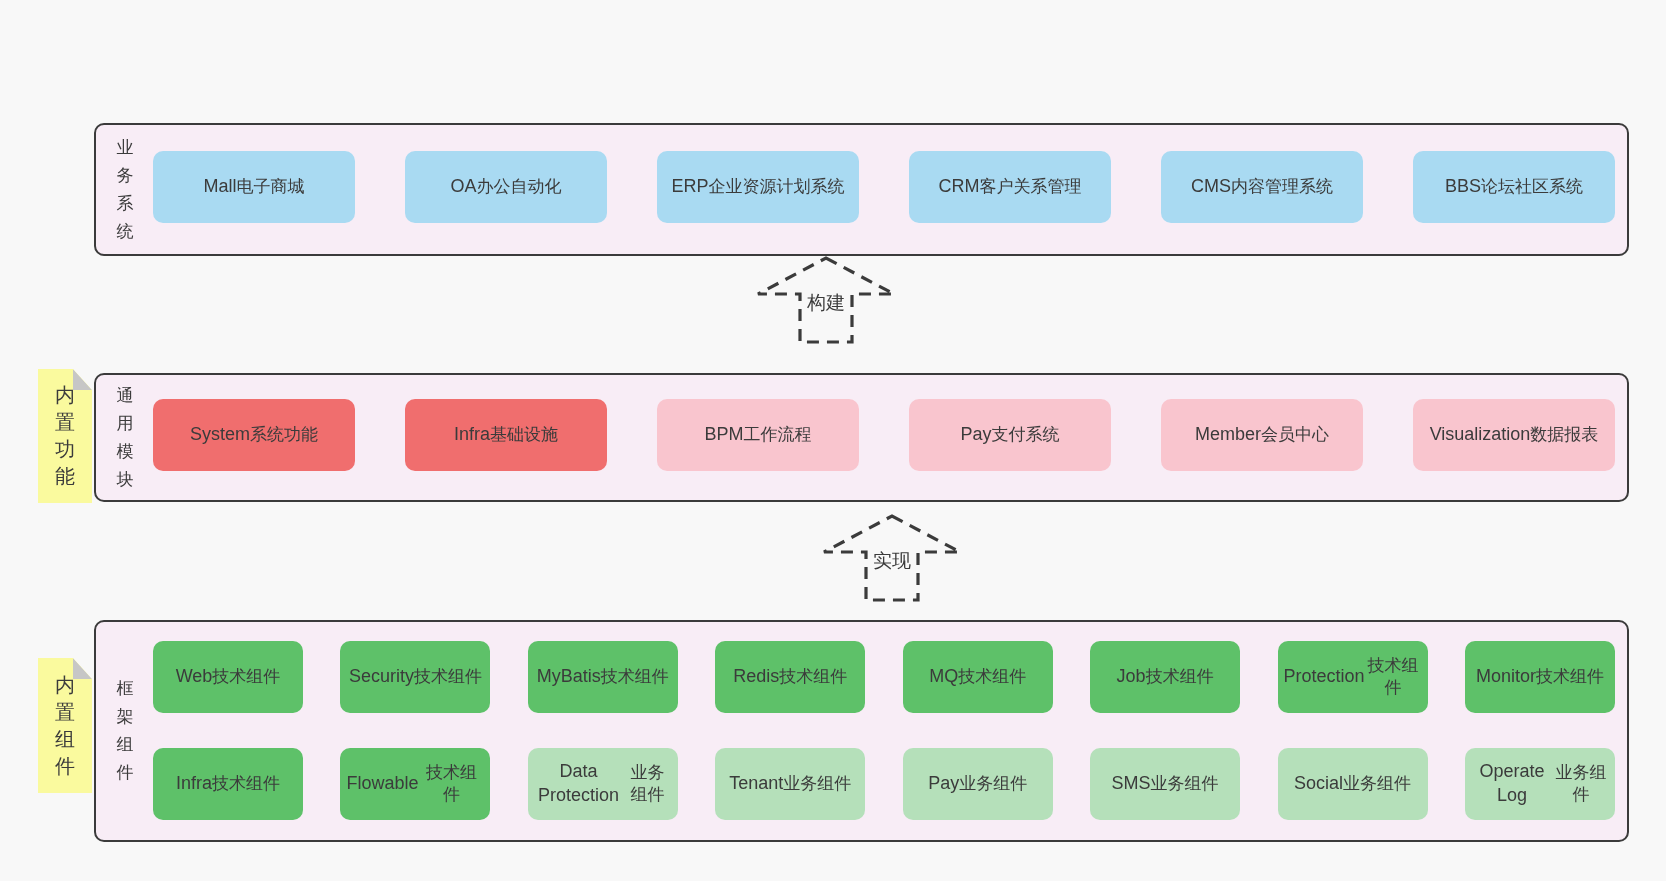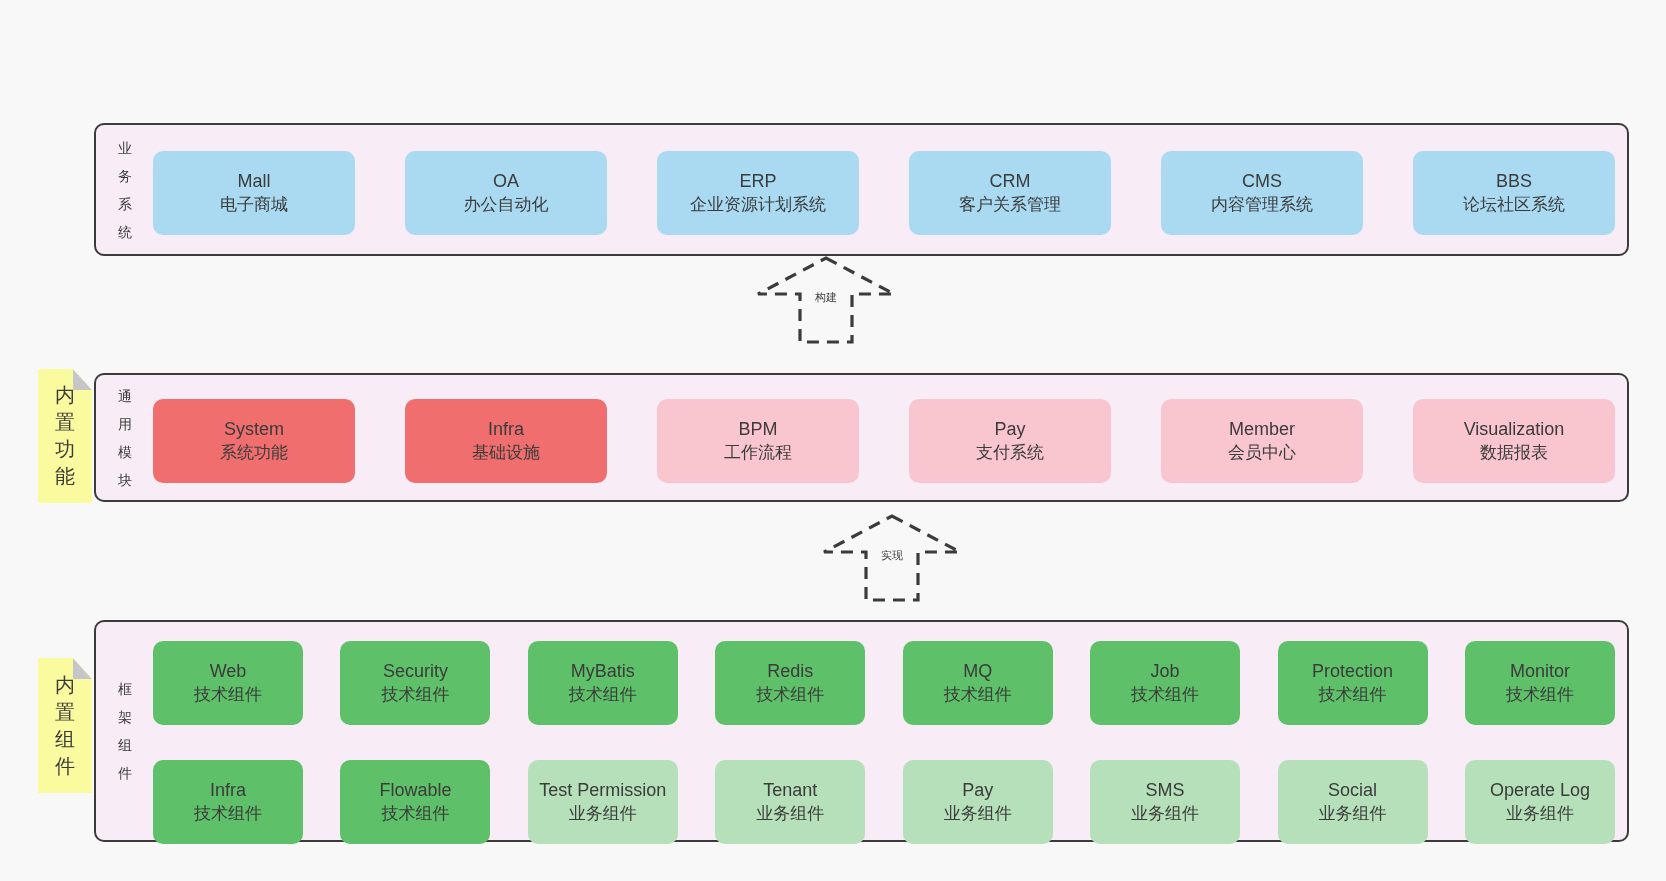--- a/index.html
+++ b/index.html
@@ -21,60 +21,60 @@
     box-sizing: border-box;
   }
   #band-business   { top: 123px; height: 133px; }
   #band-modules    { top: 373px; height: 129px; }
   #band-components { top: 620px; height: 222px; }
 
   .v-label {
     position: absolute; left: 16px; top: 50%;
     transform: translateY(-50%);
     width: 26px;
-    font-size: 14px; line-height: 28px;
+    font-size: 17px; line-height: 28px;
     text-align: center; word-break: break-all;
     color: var(--text, #3b3b3b);
   }
 
   .boxes-area {
     position: absolute; left: 57px; width: 1462px;
     display: flex; justify-content: space-between;
   }
   #band-business .boxes-area { top: 26px; }
   #band-modules  .boxes-area { top: 24px; }
   .rows-wrap {
     position: absolute; left: 57px; top: 19px; width: 1462px;
     display: flex; flex-direction: column; gap: 35px;
   }
   .rows-wrap .boxes-area { position: static; }
 
   .box {
-    height: 84px; border-radius: 10px;
-    display: flex; flex-direction: column;
+    height: 72px; border-radius: 10px;
+    display: flex; 
     align-items: center; justify-content: center;
     text-align: center; line-height: 1.32;
     padding: 2px 6px; box-sizing: border-box;
   }
   .box-wide   { width: 202px; }
   .box-narrow { width: 150px; }
   .box-name { font-size: 18px; }
   .box-desc { font-size: 17px; }
 
   
   .arrow { position: absolute; width: 140px; height: 88px; }
   #arrow-build     { left: 756px; top: 256px; }
   #arrow-implement { left: 822px; top: 514px; }
   .arrow svg { display: block; width: 140px; height: 88px; }
   .arrow-label {
     position: absolute; left: 50%; top: 33px;
     transform: translateX(-50%);
     background: var(--page_bg, #f8f8f8);
     padding: 1px 5px;
-    font-size: 11px; white-space: nowrap;
+    font-size: 19px; white-space: nowrap;
   }
 
   
   .sticky {
     position: absolute; left: 38px; width: 54px;
     background: var(--sticky_yellow, #fafa9e);
     clip-path: polygon(0 0, calc(100% - 19px) 0, 100% 21px, 100% 100%, 0 100%);
     display: flex; align-items: center; justify-content: center;
     z-index: 3;
   }
@@ -211,21 +211,21 @@
       <div class="boxes-area" id="components-row2">
           <div class="box box-narrow" style="background: var(--green);">
             <div class="box-name">Infra</div>
             <div class="box-desc">技术组件</div>
           </div>
           <div class="box box-narrow" style="background: var(--green);">
             <div class="box-name">Flowable</div>
             <div class="box-desc">技术组件</div>
           </div>
           <div class="box box-narrow" style="background: var(--light_green);">
-            <div class="box-name">Test Permission</div>
+            <div class="box-name">Data Protection</div>
             <div class="box-desc">业务组件</div>
           </div>
           <div class="box box-narrow" style="background: var(--light_green);">
             <div class="box-name">Tenant</div>
             <div class="box-desc">业务组件</div>
           </div>
           <div class="box box-narrow" style="background: var(--light_green);">
             <div class="box-name">Pay</div>
             <div class="box-desc">业务组件</div>
           </div>

